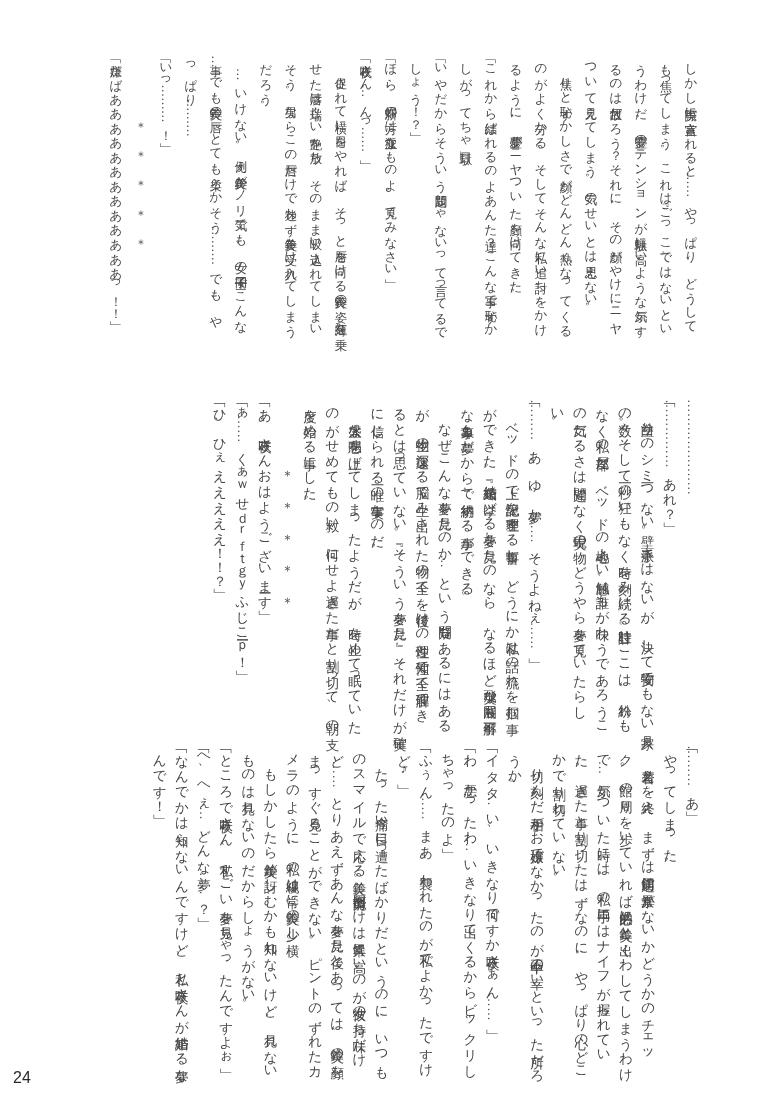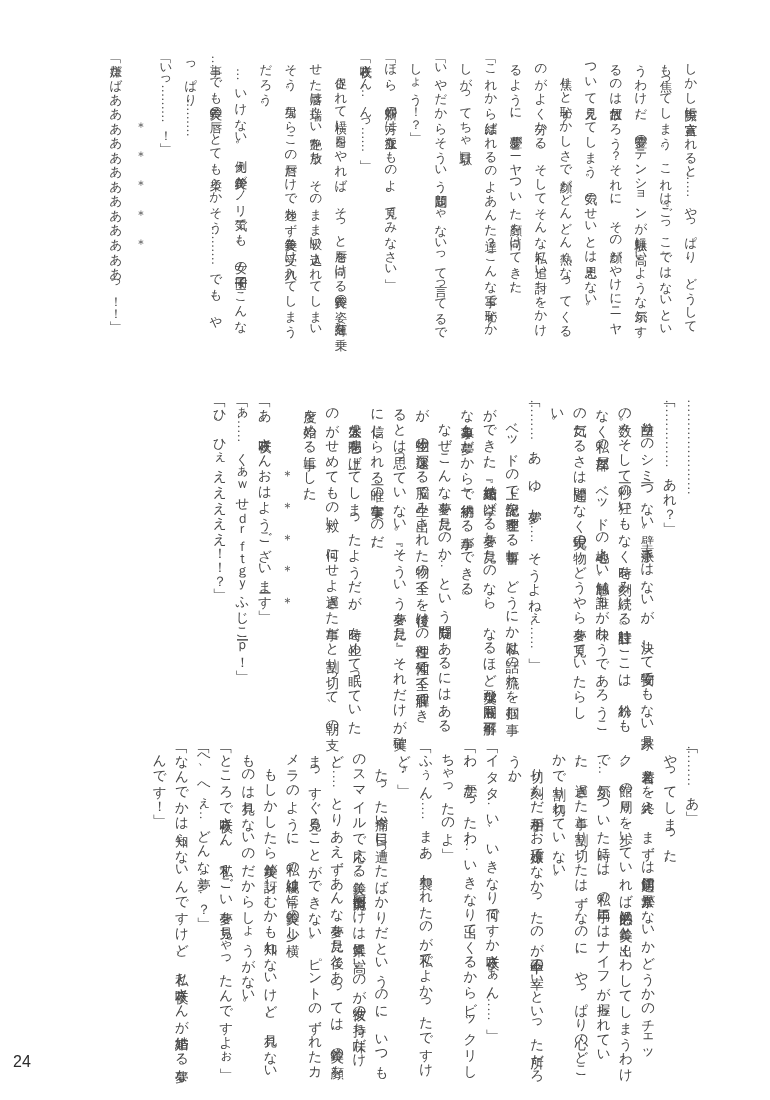--- a/index.html
+++ b/index.html
@@ -27,21 +27,21 @@
   .band-middle { top: 399px; height: 328px; font-size: 13.5px; line-height: 22.5px; }
   .band-bottom { top: 745px; height: 333px; font-size: 13.5px; line-height: 22.2px; }
   .indent { text-indent: 1em; }
   .separator {
     text-indent: 4.6em;
     letter-spacing: 1.35em;
     color: #555555;
   }
   .page-number {
     position: absolute;
-    left: 13px; bottom: 29px;
+    left: 13px; bottom: 13px;
     font-size: 16px;
     color: #2b2b2b;
     font-family: "Liberation Sans", "DejaVu Sans", sans-serif;
   }
 </style>
 </head>
 <body>
 
 <div class="page">
   <section class="band band-top">

